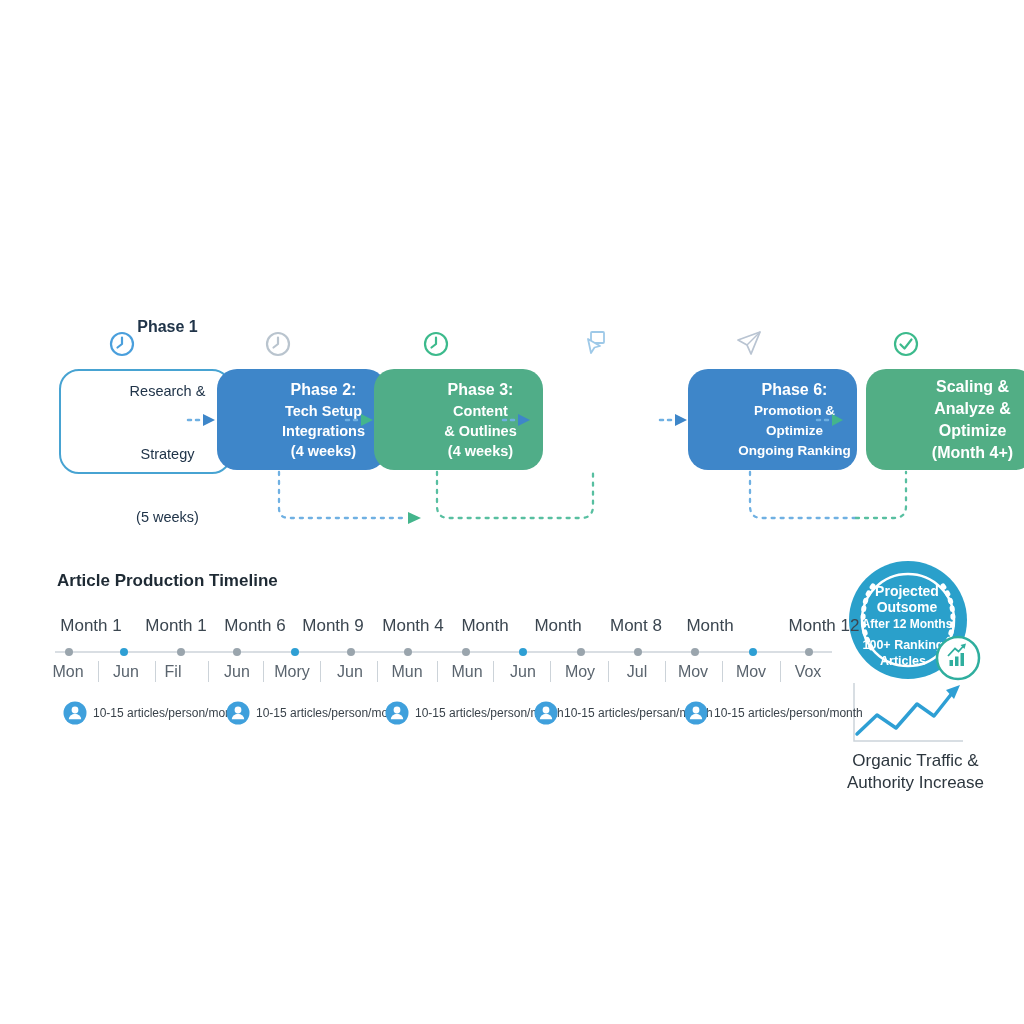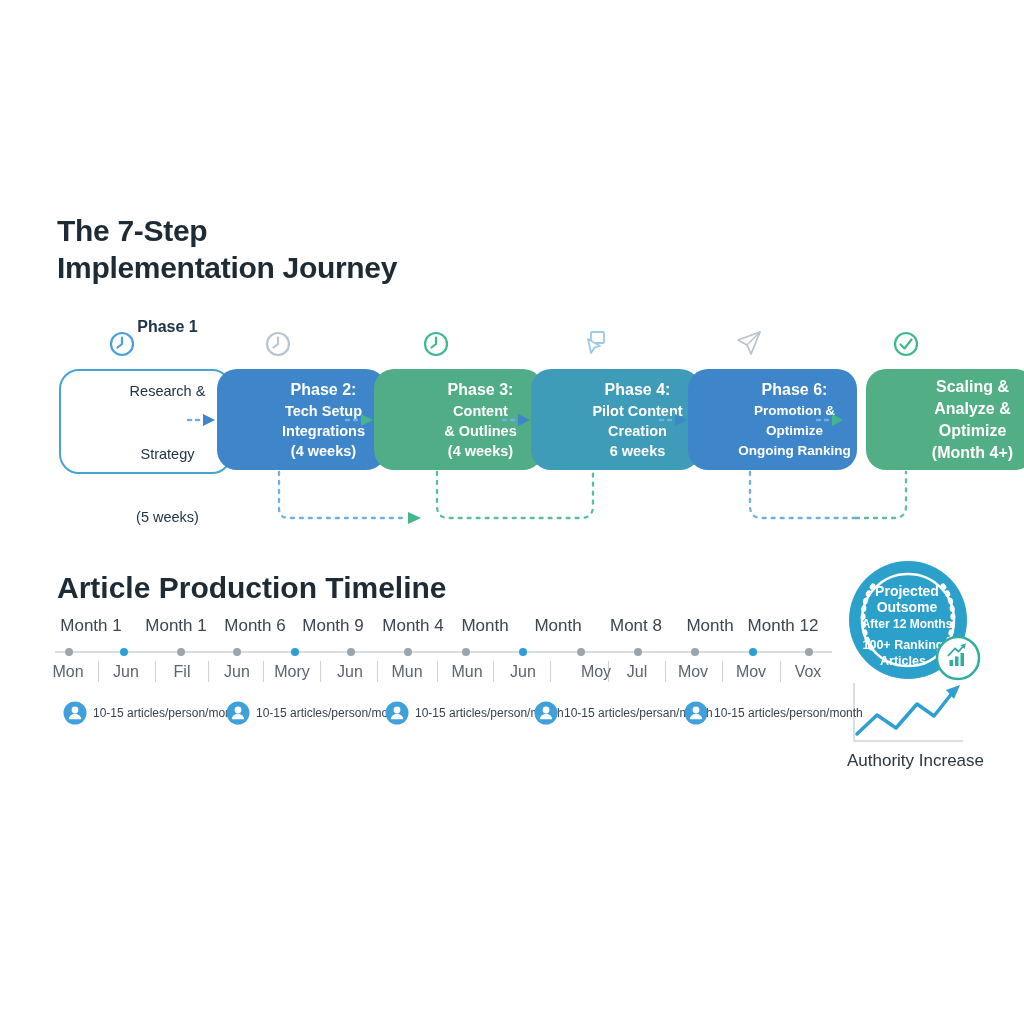--- a/index.html
+++ b/index.html
@@ -1,21 +1,21 @@
 <!DOCTYPE html>
 <html><head>
 <meta charset="utf-8">
 <style>
   html,body{margin:0;padding:0;background:#fff;}
   .canvas{position:relative;width:1024px;height:1024px;background:#ffffff;overflow:hidden;
           font-family:"Liberation Sans",sans-serif;}
   .abs{position:absolute;}
   
   .main-title{left:57px;top:212px;font-size:30px;font-weight:700;color:#1e2a34;line-height:37px;letter-spacing:-0.3px;}
-  .section-title{left:57px;top:571px;font-size:30px;font-weight:700;color:#1e2a34;}
+  .section-title{left:57px;top:571px;font-size:17px;font-weight:700;color:#1e2a34;}
   
   .phase{position:absolute;top:369px;width:125px;height:101px;border-radius:20px;
          display:flex;flex-direction:column;justify-content:center;align-items:center;
          text-align:center;color:#fff;padding-left:44px;}
   .phase .pl0{font-size:16px;font-weight:700;line-height:22px;}
   .phase .pl{font-size:14.5px;font-weight:600;line-height:20px;}
   .p1{left:59px;background:#ffffff;border:2px solid #47a3d2;color:#203449;}
   .p1 .pl{font-weight:400;margin-top:43px;}
   .p2{left:217px;background:#3e86c9;}
   .p3{left:374px;background:#50ad88;}
@@ -35,24 +35,20 @@
   
   .outcome-caption{left:817px;top:750px;width:197px;text-align:center;font-size:17px;color:#2c363e;line-height:22px;}
   .overlay{position:absolute;left:0;top:0;width:1024px;height:1024px;pointer-events:none;}
   .badge-text{font-family:"Liberation Sans",sans-serif;font-weight:700;fill:#ffffff;text-anchor:middle;}
 </style>
 </head>
 <body>
 
 <div class="canvas">
 
-  <div class="abs main-title">
-    <div>The 7-Step</div>
-    <div>Implementation Journey</div>
-  </div>
 
   <svg class="phase-icon" style="left:106px" viewBox="0 0 32 32">
     <circle cx="16" cy="16" r="11" fill="none" stroke="#4a9fdc" stroke-width="2.2"></circle>
     <path d="M16 9.5 V16 L11.5 19.5" fill="none" stroke="#4a9fdc" stroke-width="2.2" stroke-linecap="round" stroke-linejoin="round"></path>
   </svg>
   <svg class="phase-icon" style="left:262px" viewBox="0 0 32 32">
     <circle cx="16" cy="16" r="11" fill="none" stroke="#b9c4ce" stroke-width="2.2"></circle>
     <path d="M16 9.5 V16 L11.5 19.5" fill="none" stroke="#b9c4ce" stroke-width="2.2" stroke-linecap="round" stroke-linejoin="round"></path>
   </svg>
   <svg class="phase-icon" style="left:420px" viewBox="0 0 32 32">
@@ -82,26 +78,20 @@
     <div class="pl0">Phase 2:</div>
     <div class="pl">Tech Setup</div>
     <div class="pl">Integrations</div>
     <div class="pl">(4 weeks)</div>
   </div>
   <div class="phase p3">
     <div class="pl0">Phase 3:</div>
     <div class="pl">Content</div>
     <div class="pl">&amp; Outlines</div>
     <div class="pl">(4 weeks)</div>
-  </div>
-  <div class="phase p4">
-    <div class="pl0">Phase 4:</div>
-    <div class="pl">Pilot Content</div>
-    <div class="pl">Creation</div>
-    <div class="pl">6 weeks</div>
   </div>
   <div class="phase p5">
     <div class="pl0">Phase 6:</div>
     <div class="pl">Promotion &amp;</div>
     <div class="pl">Optimize</div>
     <div class="pl">Ongoing Ranking</div>
   </div>
   <div class="phase p6">
     <div class="pl0">Scaling &amp;</div>
     <div class="pl0">Analyze &amp;</div>
@@ -173,21 +163,21 @@
 
   <span class="mlabel" style="left:91px">Month 1</span>
   <span class="mlabel" style="left:176px">Month 1</span>
   <span class="mlabel" style="left:255px">Month 6</span>
   <span class="mlabel" style="left:333px">Month 9</span>
   <span class="mlabel" style="left:413px">Month 4</span>
   <span class="mlabel" style="left:485px">Month</span>
   <span class="mlabel" style="left:558px">Month</span>
   <span class="mlabel" style="left:636px">Mont 8</span>
   <span class="mlabel" style="left:710px">Month</span>
-  <span class="mlabel" style="left:783px">Month 12</span>
+  <span class="mlabel" style="left:824px">Month 12</span>
 
   <div class="tline"></div>
 
   <span class="dot" style="left: 69px; background: rgb(154, 165, 173);"></span>
   <span class="dot" style="left: 124px; background: rgb(46, 159, 212);"></span>
   <span class="dot" style="left: 181px; background: rgb(154, 165, 173);"></span>
   <span class="dot" style="left: 237px; background: rgb(154, 165, 173);"></span>
   <span class="dot" style="left: 295px; background: rgb(46, 159, 212);"></span>
   <span class="dot" style="left: 351px; background: rgb(154, 165, 173);"></span>
   <span class="dot" style="left: 408px; background: rgb(154, 165, 173);"></span>
@@ -208,28 +198,28 @@
   <div class="sep" style="left:437px"></div>
   <div class="sep" style="left:493px"></div>
   <div class="sep" style="left:550px"></div>
   <div class="sep" style="left:608px"></div>
   <div class="sep" style="left:665px"></div>
   <div class="sep" style="left:722px"></div>
   <div class="sep" style="left:780px"></div>
 
   <span class="slabel" style="left:68px">Mon</span>
   <span class="slabel" style="left:126px">Jun</span>
-  <span class="slabel" style="left:182px">Fil</span>
+  <span class="slabel" style="left:173px">Fil</span>
   <span class="slabel" style="left:237px">Jun</span>
   <span class="slabel" style="left:292px">Mory</span>
   <span class="slabel" style="left:350px">Jun</span>
   <span class="slabel" style="left:407px">Mun</span>
   <span class="slabel" style="left:467px">Mun</span>
   <span class="slabel" style="left:523px">Jun</span>
-  <span class="slabel" style="left:596px">Moy</span>
+  <span class="slabel" style="left:580px">Moy</span>
   <span class="slabel" style="left:637px">Jul</span>
   <span class="slabel" style="left:693px">Mov</span>
   <span class="slabel" style="left:751px">Mov</span>
   <span class="slabel" style="left:808px">Vox</span>
 
   <div class="cap-item" style="left:63px">
     <svg width="24" height="24" viewBox="0 0 24 24">
       <circle cx="12" cy="12" r="11.5" fill="#3fa0dc"></circle>
       <circle cx="12" cy="9" r="3.4" fill="#ffffff"></circle>
       <path d="M5.8 18.2 a6.2 5.4 0 0 1 12.4 0 Z" fill="#ffffff"></path>
@@ -263,16 +253,17 @@
   <div class="cap-item" style="left:684px">
     <svg width="24" height="24" viewBox="0 0 24 24">
       <circle cx="12" cy="12" r="11.5" fill="#3fa0dc"></circle>
       <circle cx="12" cy="9" r="3.4" fill="#ffffff"></circle>
       <path d="M5.8 18.2 a6.2 5.4 0 0 1 12.4 0 Z" fill="#ffffff"></path>
     </svg>
     <span class="cap-text">10-15 articles/person/month</span>
   </div>
 
   <div class="abs outcome-caption">
+    <div>Organic Traffic &amp;</div>
     <div>Authority Increase</div>
   </div>
 
 </div>
 
 </body></html>

